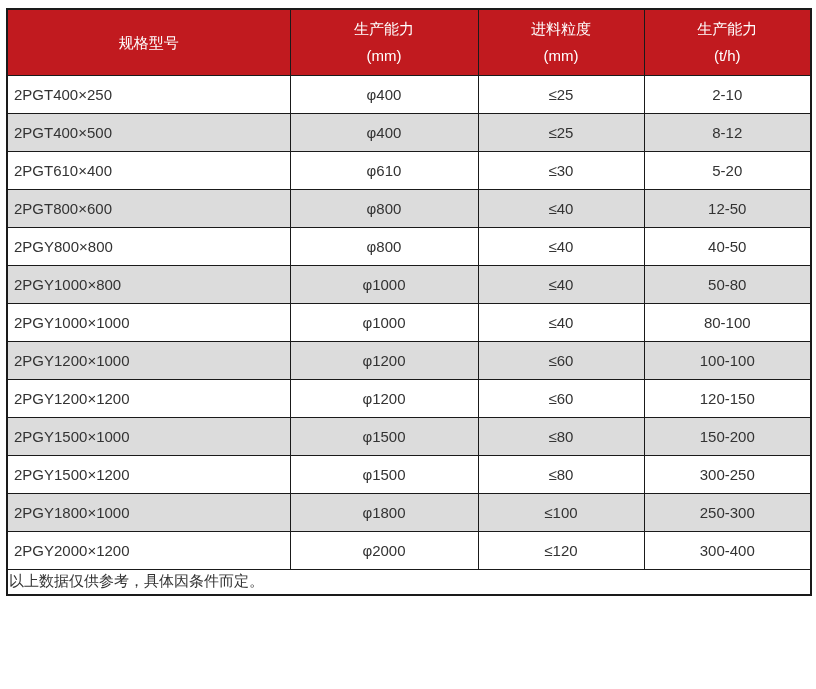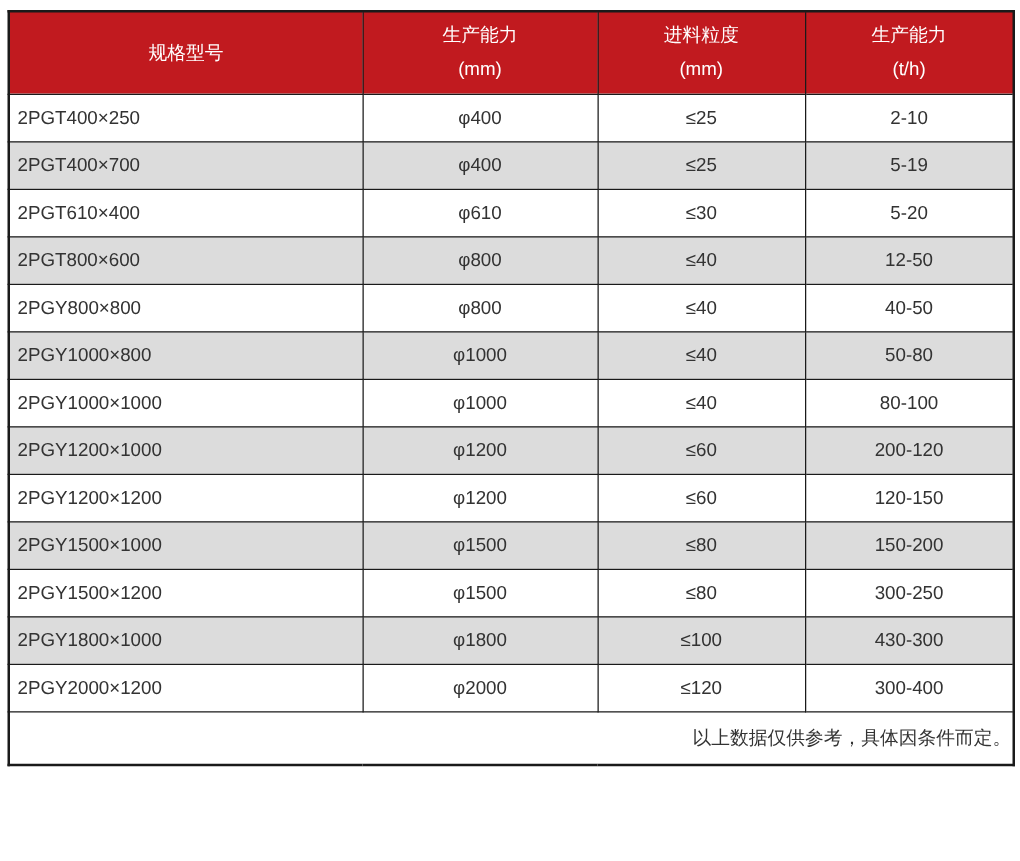--- a/index.html
+++ b/index.html
@@ -58,22 +58,22 @@
     margin-left: 48px;
   }
   tbody td:first-child {
     text-align: left;
     padding-left: 6px;
   }
   tbody tr:nth-child(even) td {
     background: var(--row-alt-bg, #dcdcdc);
   }
   tfoot td {
-    height: 43px;
-    text-align: right;
+    height: 26px;
+    text-align: left;
     background: #ffffff;
     font-size: 15px;
   }
 </style>
 </head>
 <body>
 
 <div class="page">
   <table class="spec">
     <colgroup>
@@ -103,24 +103,24 @@
       </tr>
     </thead>
     <tbody>
         <tr>
           <td>2PGT400×250</td>
           <td>φ400</td>
           <td>≤25</td>
           <td>2-10</td>
         </tr>
         <tr>
-          <td>2PGT400×700</td>
+          <td>2PGT400×500</td>
           <td>φ400</td>
           <td>≤25</td>
-          <td>5-19</td>
+          <td>8-12</td>
         </tr>
         <tr>
           <td>2PGT610×400</td>
           <td>φ610</td>
           <td>≤30</td>
           <td>5-20</td>
         </tr>
         <tr>
           <td>2PGT800×600</td>
           <td>φ800</td>
@@ -142,21 +142,21 @@
         <tr>
           <td>2PGY1000×1000</td>
           <td>φ1000</td>
           <td>≤40</td>
           <td>80-100</td>
         </tr>
         <tr>
           <td>2PGY1200×1000</td>
           <td>φ1200</td>
           <td>≤60</td>
-          <td>200-120</td>
+          <td>100-100</td>
         </tr>
         <tr>
           <td>2PGY1200×1200</td>
           <td>φ1200</td>
           <td>≤60</td>
           <td>120-150</td>
         </tr>
         <tr>
           <td>2PGY1500×1000</td>
           <td>φ1500</td>
@@ -166,21 +166,21 @@
         <tr>
           <td>2PGY1500×1200</td>
           <td>φ1500</td>
           <td>≤80</td>
           <td>300-250</td>
         </tr>
         <tr>
           <td>2PGY1800×1000</td>
           <td>φ1800</td>
           <td>≤100</td>
-          <td>430-300</td>
+          <td>250-300</td>
         </tr>
         <tr>
           <td>2PGY2000×1200</td>
           <td>φ2000</td>
           <td>≤120</td>
           <td>300-400</td>
         </tr>
       </tbody>
     <tfoot>
       <tr>

